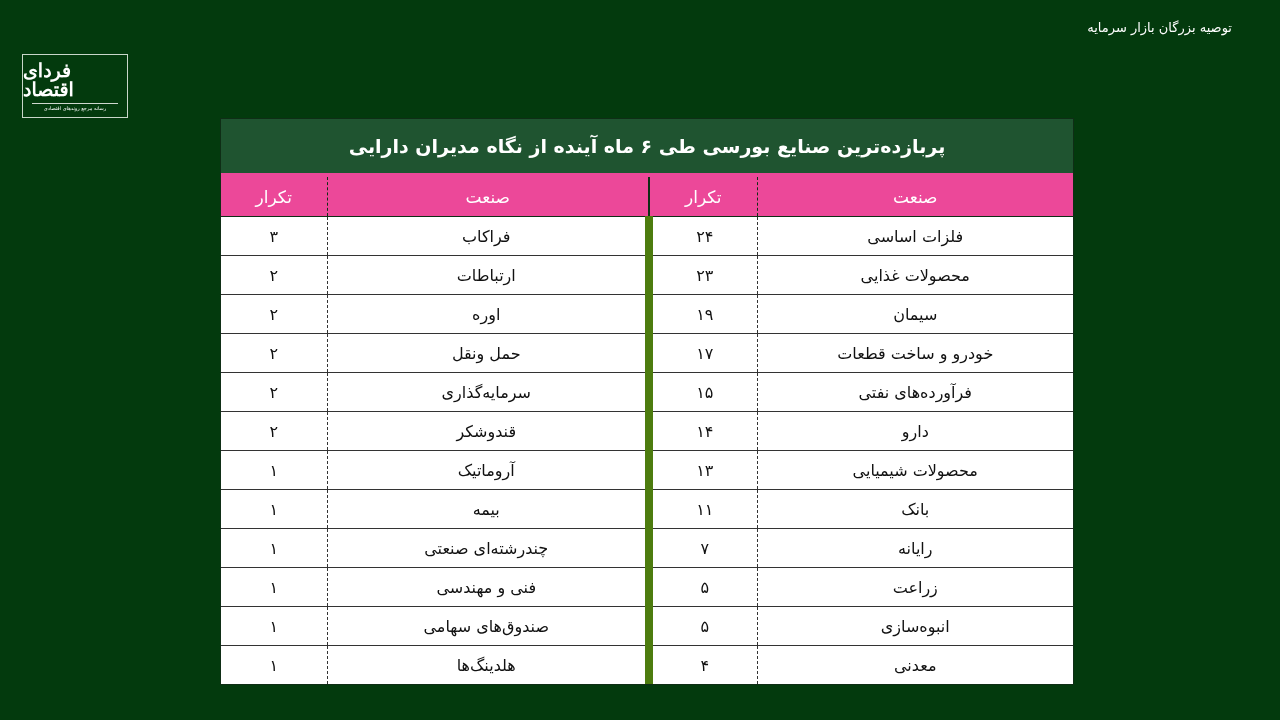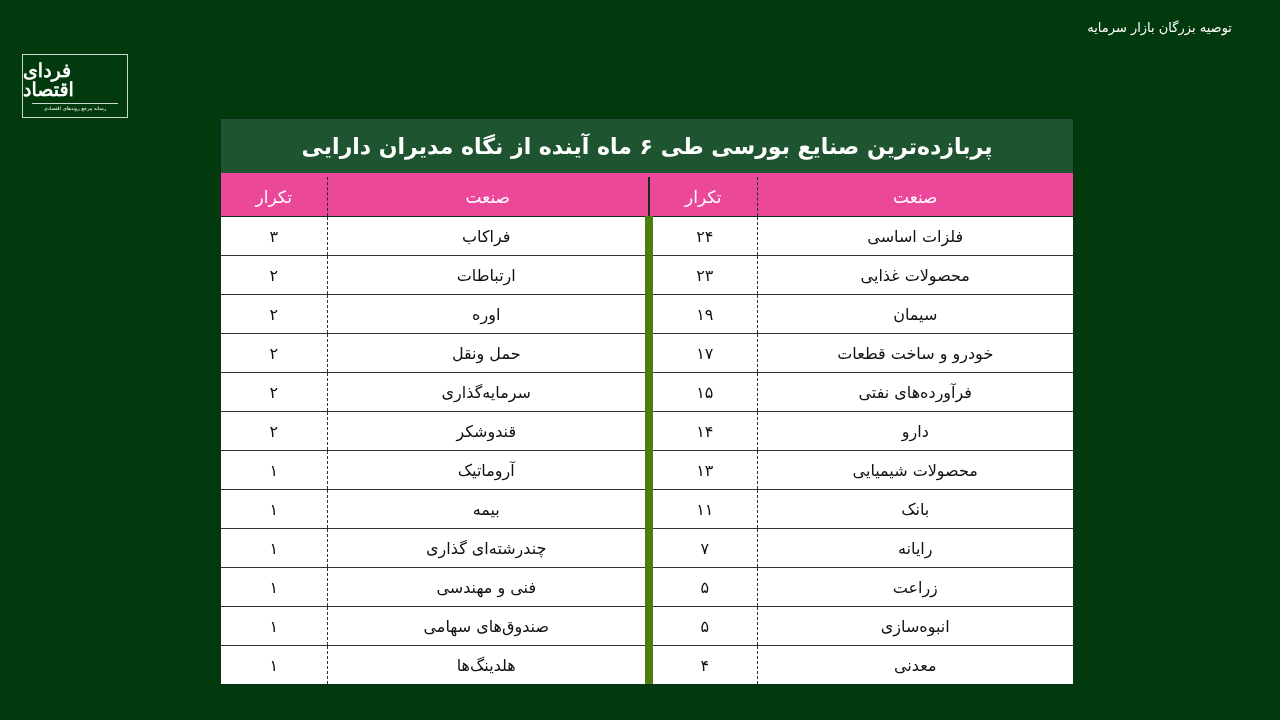--- a/index.html
+++ b/index.html
@@ -22,21 +22,21 @@
   .top-caption {
     position:absolute; right:48px; top:20px; color:#fff; font-size:13px; direction:rtl;
   }
   .table-wrap {
     position:absolute; left:220px; top:118px; width:854px;
     border:1px solid #0f2e16; box-sizing:border-box; background:#fff;
   }
   .title {
     height:54px; background:#1f5430; color:#fff;
     display:flex; align-items:center; justify-content:center;
-    font-size:22px; font-weight:bold; direction:rtl;
+    font-size:19px; font-weight:bold; direction:rtl;
     border-bottom:4px solid #ec4899;
   }
   table { width:100%; border-collapse:collapse; direction:rtl; table-layout:fixed; }
   th {
     height:37px; background:#ec4899; color:#fff; font-weight:normal; font-size:17px;
     border-bottom:1px solid #0f2e16;
   }
   td {
     height:38px; color:#111; text-align:center; font-size:16px;
     border-bottom:1px solid #333; padding:0;
@@ -125,21 +125,21 @@
         </tr>
         <tr>
           <td class="name dash">بانک</td>
           <td class="solid">۱۱</td>
           <td class="name dash">بیمه</td>
           <td>۱</td>
         </tr>
         <tr>
           <td class="name dash">رایانه</td>
           <td class="solid">۷</td>
-          <td class="name dash">چندرشته‌ای گذاری</td>
+          <td class="name dash">چندرشته‌ای صنعتی</td>
           <td>۱</td>
         </tr>
         <tr>
           <td class="name dash">زراعت</td>
           <td class="solid">۵</td>
           <td class="name dash">فنی و مهندسی</td>
           <td>۱</td>
         </tr>
         <tr>
           <td class="name dash">انبوه‌سازی</td>

